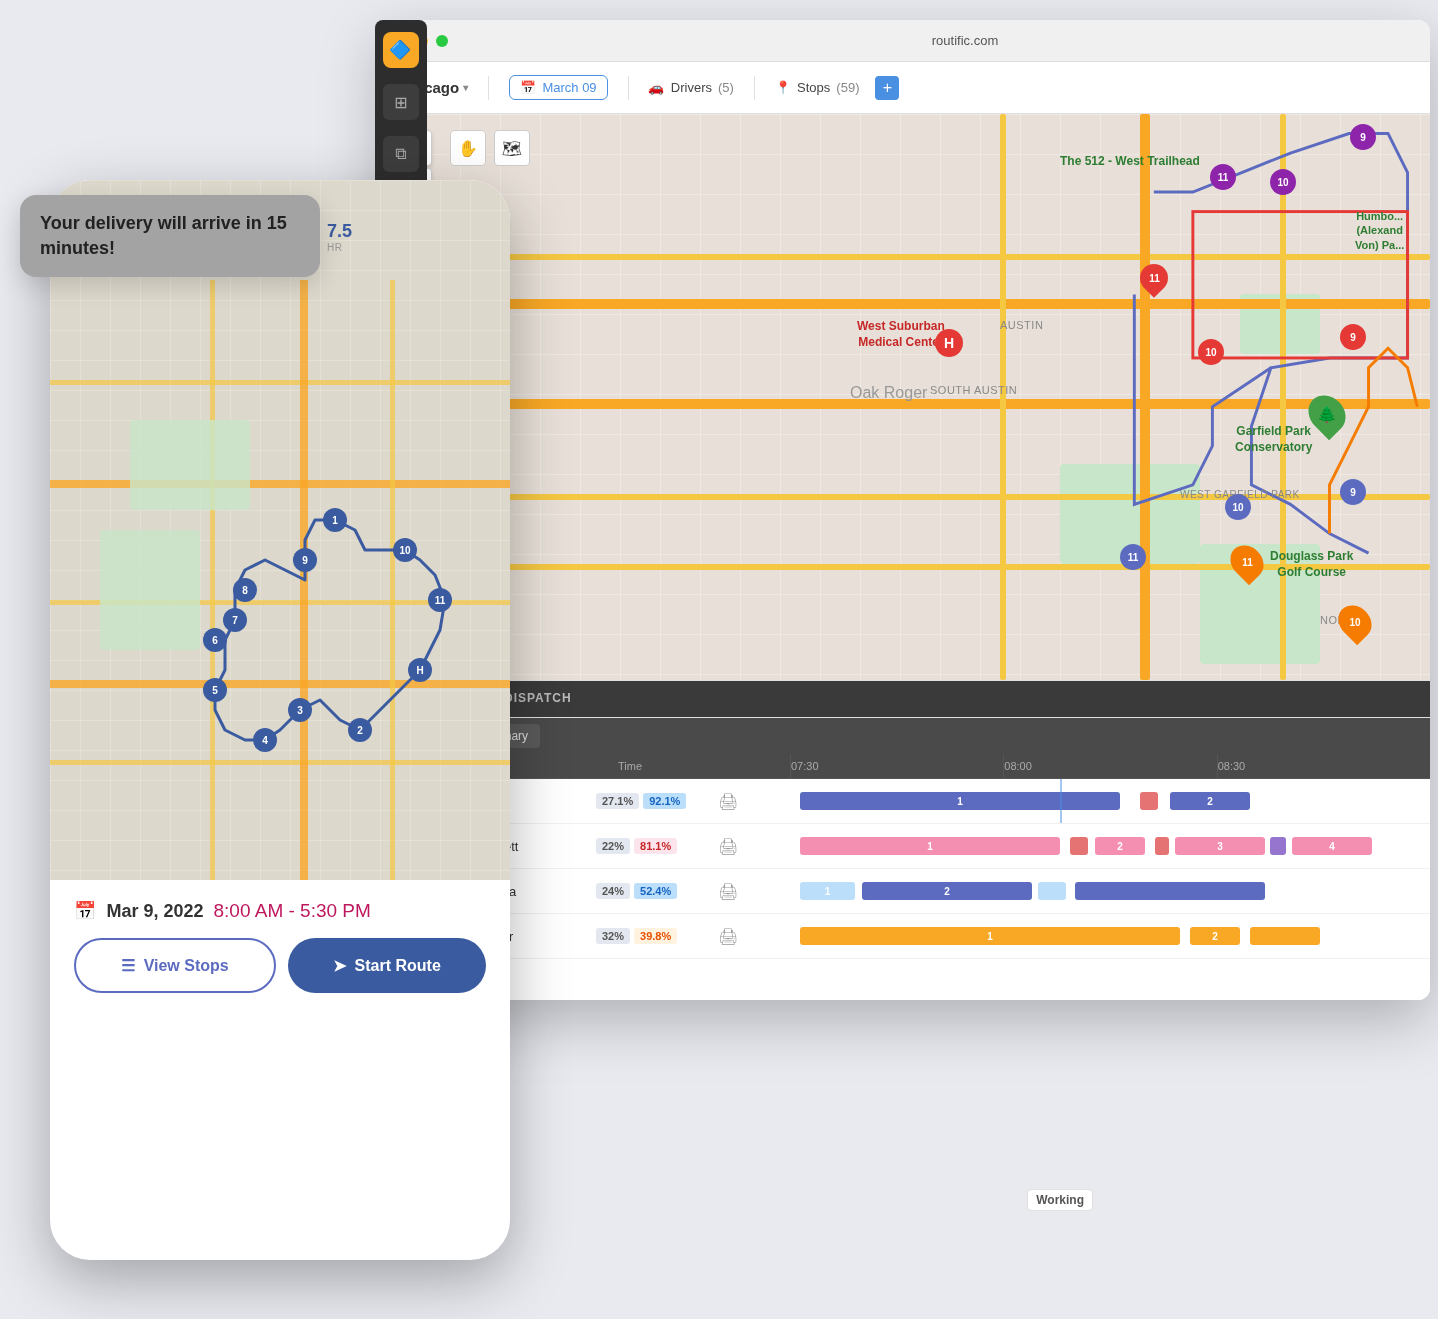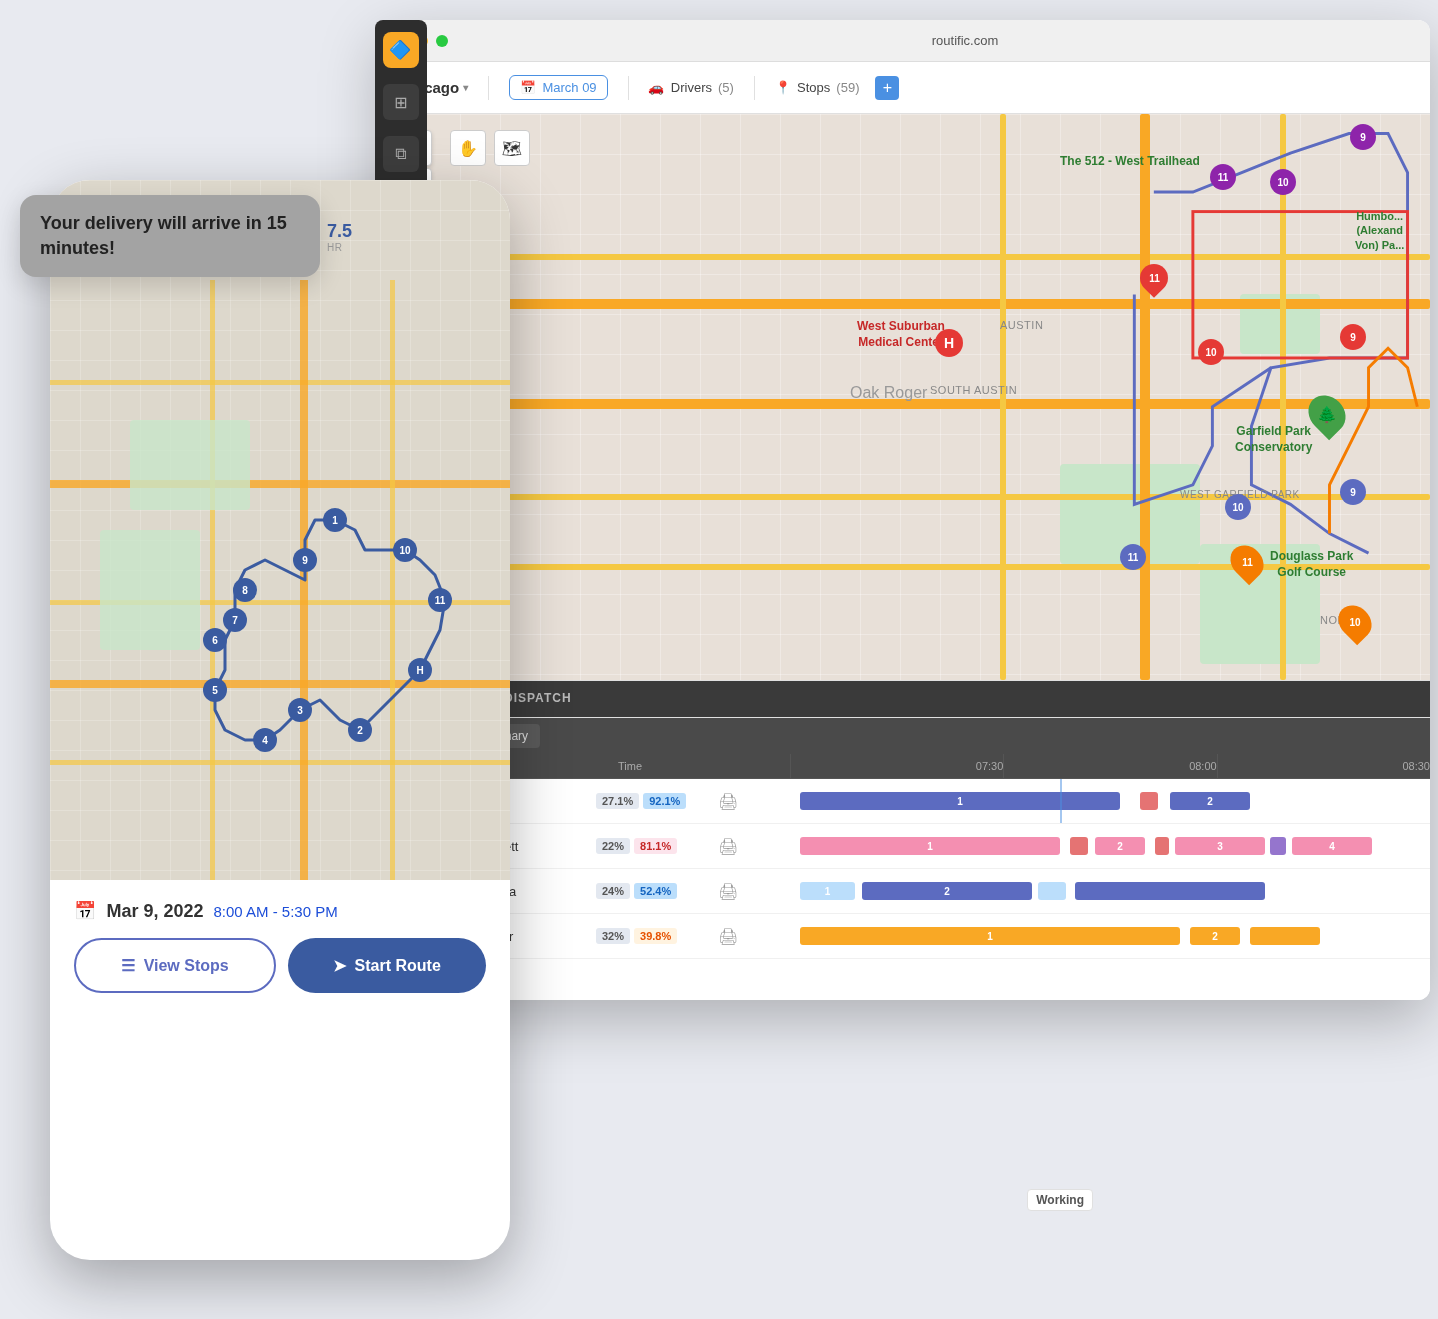--- a/index.html
+++ b/index.html
@@ -317,21 +317,21 @@
       text-align: center;
     }
     .tl-bar-col {
       flex: 1;
       display: flex;
       font-size: 11px;
       color: #aaa;
     }
     .tl-time-marker {
       flex: 1;
-      text-align: right;
+      text-align: left;
       padding: 6px 0;
       border-left: 1px solid #555;
     }
     .tl-driver-row {
       display: flex;
       align-items: center;
       border-bottom: 1px solid #f0f0f0;
       min-height: 44px;
       background: #fff;
     }
@@ -511,22 +511,22 @@
       align-items: center;
       gap: 10px;
       margin-bottom: 16px;
     }
     .mobile-date {
       font-size: 18px;
       font-weight: 700;
       color: #333;
     }
     .mobile-time {
-      font-size: 15px;
-      color: #1d4ed8;
+      font-size: 19px;
+      color: #be185d;
       font-weight: 500;
     }
     .mobile-btns {
       display: flex;
       gap: 12px;
     }
     .btn-view-stops {
       flex: 1;
       padding: 16px;
       border: 2px solid #5c6bc0;

